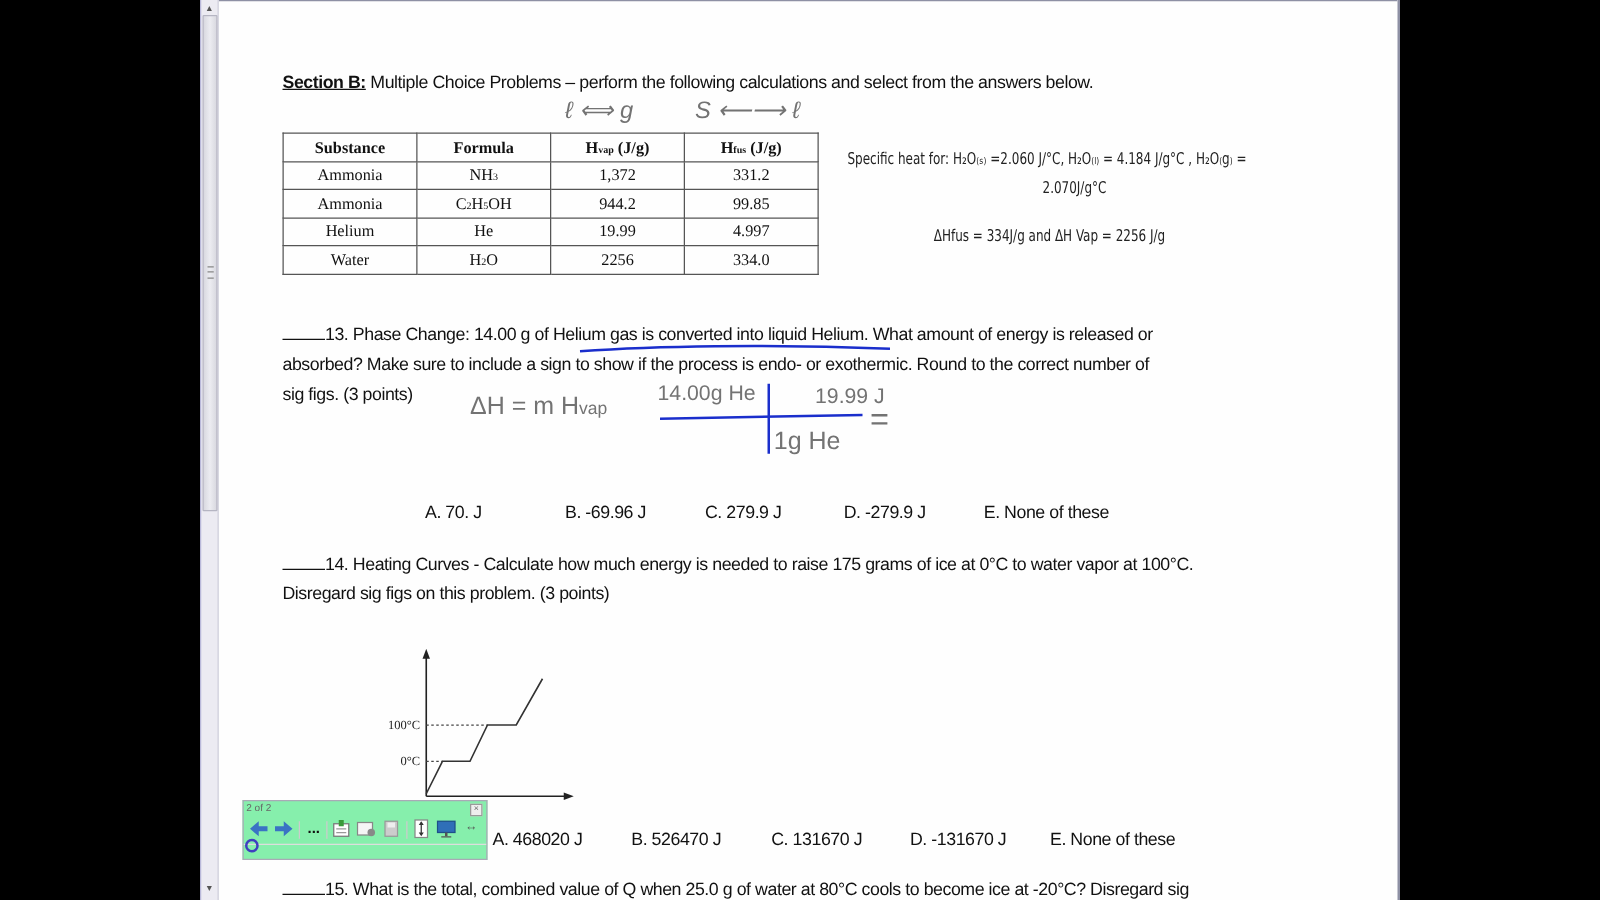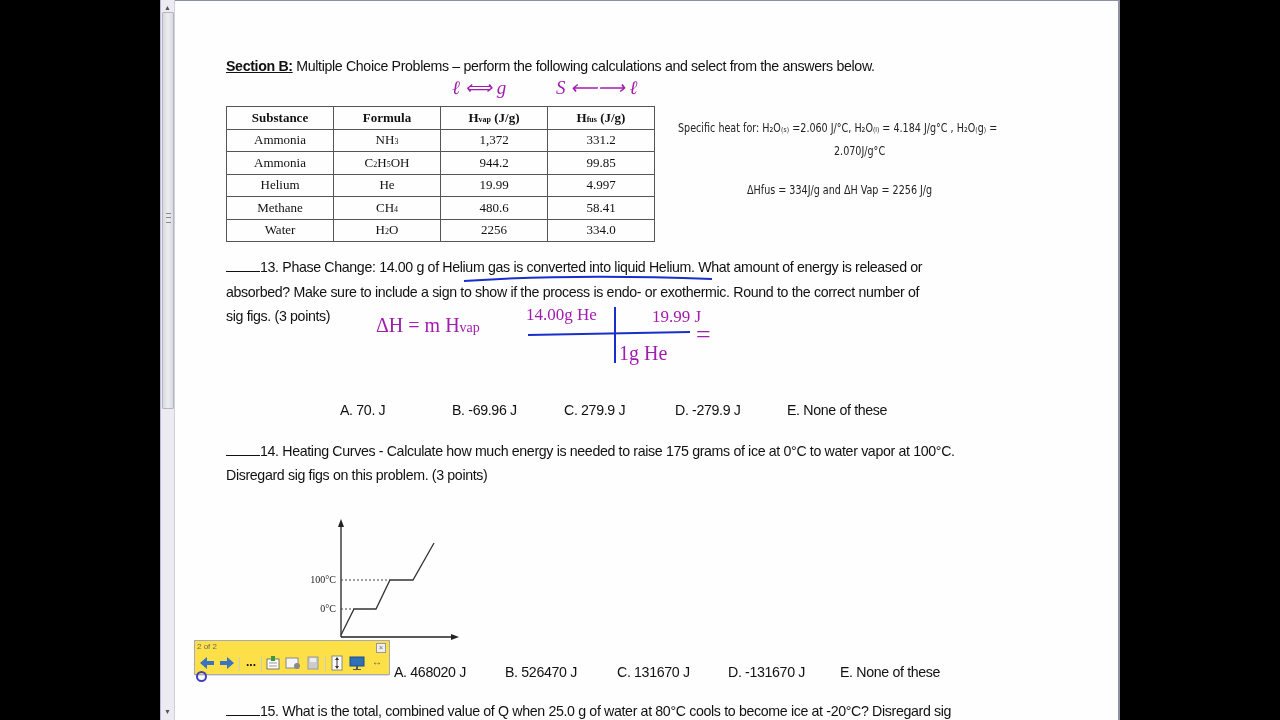--- a/index.html
+++ b/index.html
@@ -18,21 +18,21 @@
   .vscroll .grip { position:absolute; left:3px; top:200px; width:5px; height:8px;
                    border-top:1px solid #888; border-bottom:1px solid #888; }
   .vscroll .grip:after { content:""; position:absolute; left:0; top:3px; width:5px; height:1px; background:#888; }
 
   .doc { position:absolute; left:66px; top:0; width:860px; height:720px; }
   .calibri { font-family:"Liberation Sans", sans-serif; font-size:14.2px; letter-spacing:-0.35px; }
 
   .section-title { position:absolute; left:0; top:58px; white-space:nowrap; }
   .section-title b { text-decoration:underline; font-weight:bold; }
 
-  .hand { color:#a21caf; font-family:Liberation Serif, serif; font-style:italic; position:absolute; white-space:nowrap; }
+  .hand { color:#737373; font-family:Liberation Sans, sans-serif; font-style:italic; position:absolute; white-space:nowrap; }
 
   table.heats { position:absolute; left:0; top:106px; border-collapse:collapse;
                 font-family:"DejaVu Sans", sans-serif; font-size:13px; }
   table.heats td, table.heats th { border:1px solid #555; height:21.5px; padding:0; text-align:center;font-family:Liberation Serif, serif; }
   table.heats th { font-weight:bold; font-size:13px; }
   table.heats td.c1, table.heats th.c1 { width:106px; }
   table.heats td.c2, table.heats th.c2 { width:106px; }
   table.heats td.c3, table.heats th.c3 { width:106px; }
   table.heats td.c4, table.heats th.c4 { width:106px; }
   .sub { font-size:8px; }
@@ -40,21 +40,21 @@
   .spec { position:absolute; font-family:"DejaVu Sans Condensed","DejaVu Sans", sans-serif; font-size:13px;
           white-space:nowrap; transform:scaleX(0.82); transform-origin:left top; color:#222; }
 
   .q { position:absolute; left:0; white-space:nowrap; }
   .blank { display:inline-block; width:34px; border-bottom:1px solid #111; height:12px; vertical-align:baseline; }
   .choices { position:absolute; white-space:nowrap; }
   .choices span { position:absolute; white-space:nowrap; }
 
   .chart { position:absolute; left:40px; top:515px; width:200px; height:130px; }
 
-  .ptoolbar { position:absolute; left:34px; top:640px; width:196px; height:35px; background:#fde047;
+  .ptoolbar { position:absolute; left:34px; top:640px; width:196px; height:48px; background:#86efac;
               border:1px solid #a9a9b6; box-sizing:border-box; font-family:"Liberation Sans", sans-serif; }
   .ptoolbar .pages { position:absolute; left:2px; top:1px; font-size:8px; color:#666; }
   .ptoolbar .closex { position:absolute; right:3px; top:2px; width:8px; height:8px; border:1px solid #999;
                       font-size:7px; line-height:8px; text-align:center; color:#666; background:#eee; }
   .ptoolbar .row { position:absolute; left:2px; top:14px; height:18px; width:190px; }
   .ptoolbar .btn { position:absolute; top:0; width:16px; height:16px; }
   .ptoolbar .sep { position:absolute; top:2px; width:1px; height:14px; background:#ccc; }
   .ptoolbar .cursor { position:absolute; left:1px; top:30px; width:11px; height:11px; border:2px solid #3f3fc0;
                       border-radius:50%; box-sizing:border-box; }
   .ptoolbar .bottom { position:absolute; left:0; top:34px; width:100%; height:1px; background:#ddd; }
@@ -102,26 +102,20 @@
         <td>944.2</td>
         <td>99.85</td>
       </tr>
       <tr>
         <td>Helium</td>
         <td><span>He</span></td>
         <td>19.99</td>
         <td>4.997</td>
       </tr>
       <tr>
-        <td>Methane</td>
-        <td><span>CH</span><span class="sub">4</span></td>
-        <td>480.6</td>
-        <td>58.41</td>
-      </tr>
-      <tr>
         <td>Water</td>
         <td><span>H</span><span class="sub">2</span><span>O</span></td>
         <td>2256</td>
         <td>334.0</td>
       </tr>
     </tbody>
       </table>
 
     <div class="spec" style="left:452px; top:120px;">Specific heat for:  H₂O₍ₛ₎ =2.060 J/°C,  H₂O₍ₗ₎ = 4.184 J/g°C ,  H₂O₍g₎ =</div>
     <div class="spec" style="left:608px; top:143px;">2.070J/g°C</div>

